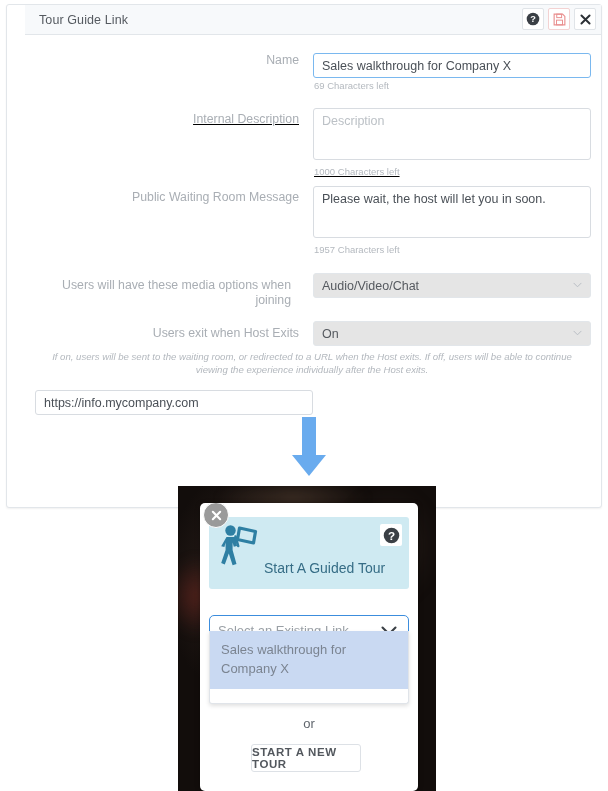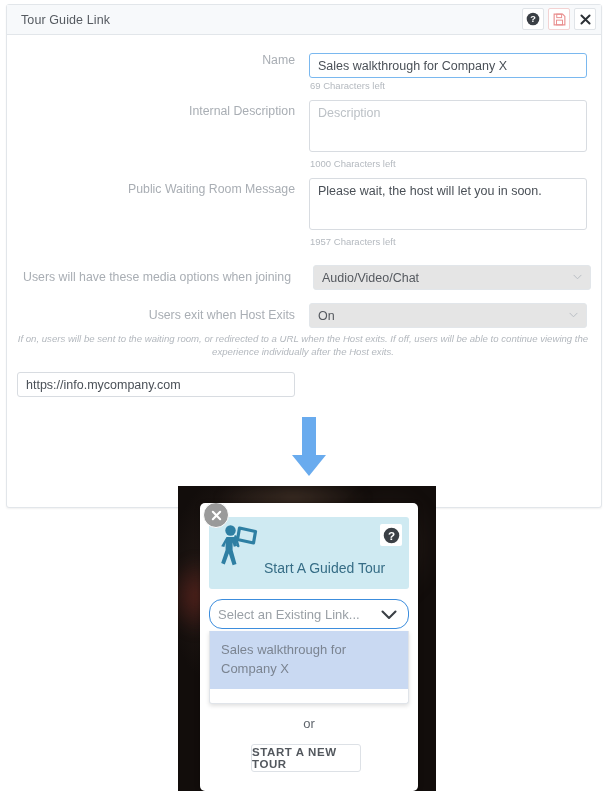--- a/index.html
+++ b/index.html
@@ -14,20 +14,21 @@
 
   
   .panel {
     position: absolute;
     left: 6px; top: 4px;
     width: 596px; height: 504px;
     background: #ffffff;
     border: 1px solid #e2e6ea;
     border-radius: 3px;
     box-shadow: 0 1px 2px rgba(0,0,0,0.06);
+    padding-left: 18px;
   }
   .panel-header {
     position: relative;
     height: 30px;
     background: #f7f9fb;
     border-bottom: 1px solid #e2e6ea;
     display: flex; align-items: center;
   }
   .panel-title {
     margin-left: 14px;
@@ -206,25 +207,25 @@
     right: 7px; top: 7px;
     width: 22px; height: 22px;
     background: #ffffff;
     border-radius: 2px;
     display: flex; align-items: center; justify-content: center;
     cursor: pointer;
   }
 
   .link-select {
     position: absolute;
-    left: 9px; top: 96px;
+    left: 9px; top: 112px;
     width: 200px; height: 30px;
     background: #ffffff;
     border: 1.5px solid #3c8ddd;
-    border-radius: 13px;
+    border-radius: 5px;
     display: flex; align-items: center;
     padding: 0 8px;
     cursor: pointer;
   }
   .link-select-text { font-size: 13px; color: #9aa0a6; }
   .link-select-chev { position: absolute; right: 11px; top: 10px; }
 
   .dropdown {
     position: absolute;
     left: 9px; top: 128px;
@@ -305,21 +306,21 @@
     <div class="panel-body">
 
       <div class="form-row" style="margin-top:8px;">
         <div class="label-col">Name</div>
         <div class="field-col">
           <input class="txt-input focused" type="text" value="Sales walkthrough for Company X" style="">
           <div class="charcount">69 Characters left</div>
         </div>
       </div>
 
-      <div class="form-row" style="margin-top:9px;">
+      <div class="form-row" style="margin-top:17px;text-decoration:underline;">
         <div class="label-col" style="padding-top:4px;">Internal Description</div>
         <div class="field-col">
           <textarea class="txt-area" placeholder="Description" style=""></textarea>
           <div class="charcount">1000 Characters left</div>
         </div>
       </div>
 
       <div class="form-row" style="margin-top:9px;">
         <div class="label-col" style="padding-top:4px;">Public Waiting Room Message</div>
         <div class="field-col">

